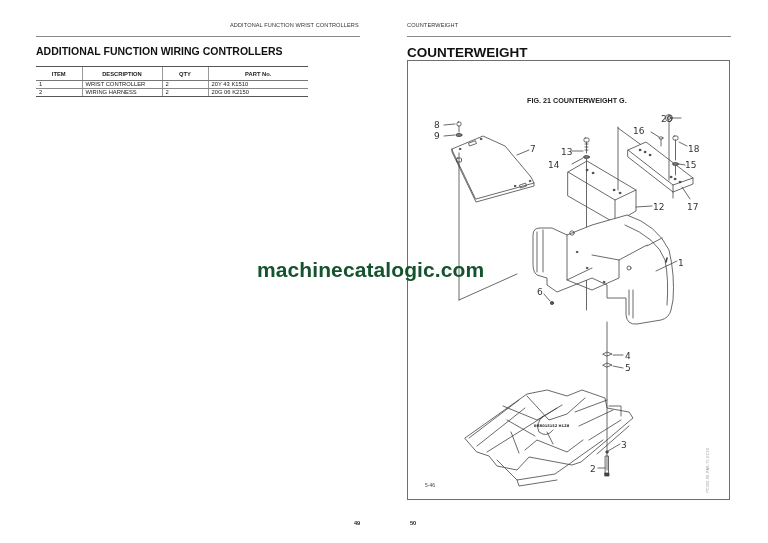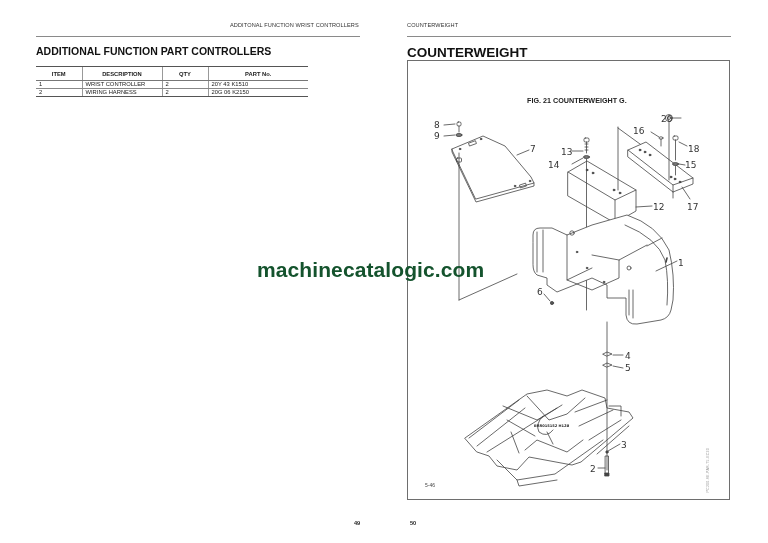--- a/index.html
+++ b/index.html
@@ -50,21 +50,21 @@
   }
   svg.diagram { position: absolute; left: 407px; top: 60px; }
   svg.diagram * { vector-effect: non-scaling-stroke; }
   .callout { font-family: "DejaVu Sans", sans-serif; font-size: 9px; fill: #333; }
 </style>
 </head>
 <body>
 
 <div class="abs run-head" style="left:230px; top:22px;">ADDITONAL FUNCTION WRIST CONTROLLERS</div>
 <div class="rule" style="left:36px; top:36px; width:324px;"></div>
-<div class="abs page-title" style="left:36px; top:45px;">ADDITIONAL FUNCTION PART CONTROLLERS</div>
+<div class="abs page-title" style="left:36px; top:45px;">ADDITIONAL FUNCTION WIRING CONTROLLERS</div>
 
 <table class="parts">
   <colgroup>
       <col class="c1">
       <col class="c2">
       <col class="c3">
       <col class="c4">
     </colgroup>
   <thead>
     <tr>

